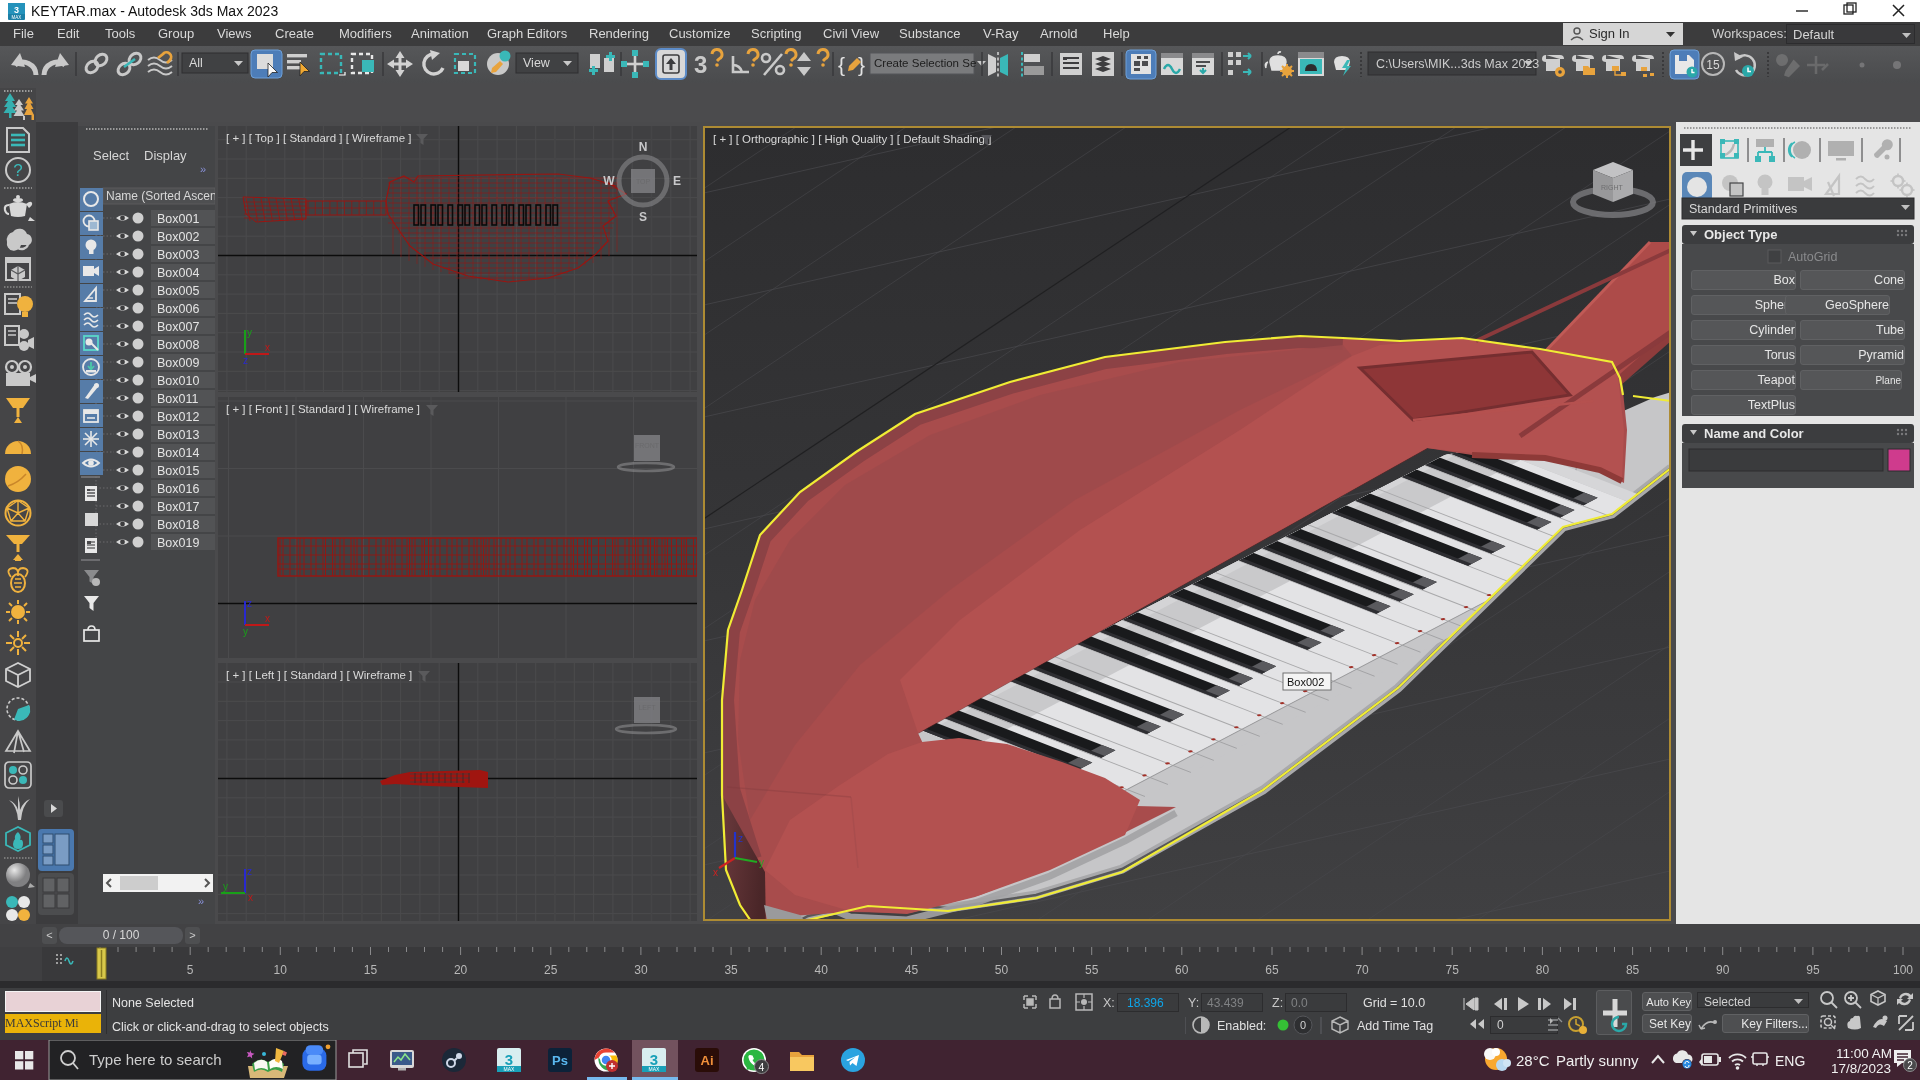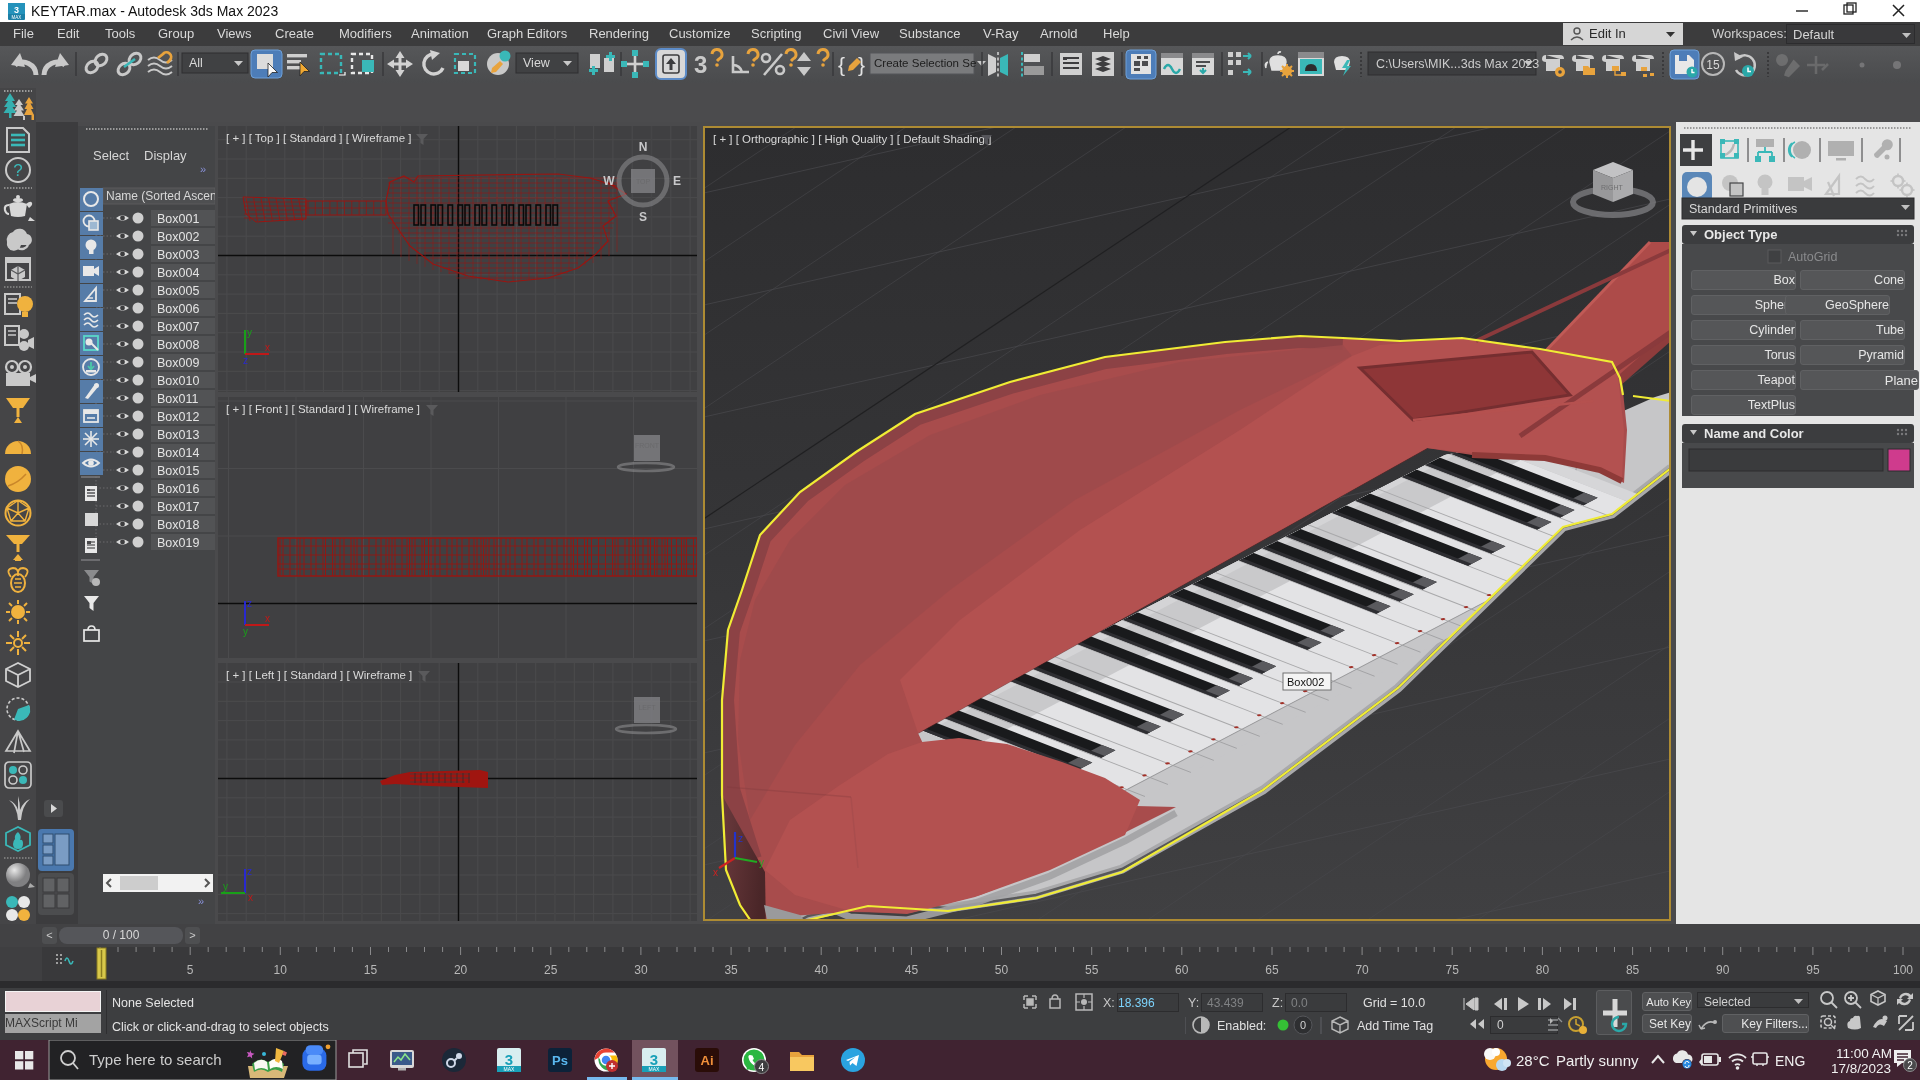--- a/index.html
+++ b/index.html
@@ -64,21 +64,21 @@
  <span class="menuitem" style="left:823px">Civil View</span>
  <span class="menuitem" style="left:899px">Substance</span>
  <span class="menuitem" style="left:983px">V-Ray</span>
  <span class="menuitem" style="left:1040px">Arnold</span>
  <span class="menuitem" style="left:1103px">Help</span>
  <div class="abs" style="left:1563px;top:1px;width:120px;height:22px;background:#d6d6d6;color:#2a2a2a">
   <svg class="abs" style="left:6px;top:3px" width="16" height="16">
           <circle cx="8" cy="5" r="3" fill="none" stroke="#555" stroke-width="1.4"></circle>
           <path d="M2 14 Q8 8 14 14" fill="none" stroke="#555" stroke-width="1.4"></path>
         </svg>
-  <span class="abs" style="left:26px;top:3px">Edit In</span>
+  <span class="abs" style="left:26px;top:3px">Sign In</span>
   <svg class="abs" style="left:102px;top:8px" width="12" height="8">
           <path d="M1 1 L5.5 6 L10 1 Z" fill="#333"></path>
         </svg>
  </div>
  <span class="menuitem" style="left:1712px;color:#cfcfcf">Workspaces:</span>
  <div class="abs" style="left:1786px;top:2px;width:129px;height:20px;background:#39393b;border:1px solid #2c2c2e">
   <span class="abs" style="left:6px;top:2px;color:#d5d5d5">Default</span>
   <svg class="abs" style="left:114px;top:7px" width="12" height="8">
           <path d="M1 1 L5.5 6 L10 1 Z" fill="#c0c0c0"></path>
         </svg>
@@ -1581,21 +1581,21 @@
  </svg>
  <div class="abs btn" style="left:15px;top:148px;width:105px;height:20px;font-size:12.5px;line-height:19px">Box</div>
  <div class="abs btn" style="left:124px;top:148px;width:105px;height:20px;font-size:12.5px;line-height:19px">Cone</div>
  <div class="abs btn" style="left:15px;top:173px;width:105px;height:20px;font-size:12.5px;line-height:19px">Sphere</div>
  <div class="abs btn" style="left:109px;top:173px;width:105px;height:20px;font-size:12.5px;line-height:19px">GeoSphere</div>
  <div class="abs btn" style="left:15px;top:198px;width:105px;height:20px;font-size:12.5px;line-height:19px">Cylinder</div>
  <div class="abs btn" style="left:124px;top:198px;width:105px;height:20px;font-size:12.5px;line-height:19px">Tube</div>
  <div class="abs btn" style="left:15px;top:223px;width:105px;height:20px;font-size:12.5px;line-height:19px">Torus</div>
  <div class="abs btn" style="left:124px;top:223px;width:105px;height:20px;font-size:12.5px;line-height:19px">Pyramid</div>
  <div class="abs btn" style="left:15px;top:248px;width:105px;height:20px;font-size:12.5px;line-height:19px">Teapot</div>
- <div class="abs btn" style="left:124px;top:248px;width:119px;height:20px;font-size:13px;line-height:19px">Plane</div>
+ <div class="abs btn" style="left:124px;top:248px;width:102px;height:20px;font-size:10px;line-height:19px">Plane</div>
  <div class="abs btn" style="left:15px;top:273px;width:105px;height:20px;font-size:12.5px;line-height:19px">TextPlus</div>
  <svg width="244" height="120" style="position:absolute;left:0;top:302px">
   <rect x="6" y="0" width="232" height="19" rx="3" fill="#3c3d3f"></rect>
   <path d="M14 6 l7 0 l-3.5 5 Z" fill="#c8c8c8"></path>
   <text x="28" y="14" font-size="13" font-weight="bold" fill="#e8e8e8" font-family="Liberation Sans">Name and Color</text>
   <g fill="#7a7a7c">
           <circle cx="222" cy="6" r="1.2"></circle>
           <circle cx="226" cy="6" r="1.2"></circle>
           <circle cx="230" cy="6" r="1.2"></circle>
           <circle cx="222" cy="10" r="1.2"></circle>
@@ -1744,41 +1744,41 @@
           <text x="1812.9" y="27" font-size="12" fill="#b8b8b8" text-anchor="middle" font-family="Liberation Sans">95</text>
           <text x="1903.0" y="27" font-size="12" fill="#b8b8b8" text-anchor="middle" font-family="Liberation Sans">100</text>
         </g>
   <rect x="97" y="1" width="9" height="31" fill="#d8c84a" stroke="#8a7d20"></rect>
   <line x1="101.5" y1="3" x2="101.5" y2="30" stroke="#8a7d20" stroke-width="1.5"></line>
  </svg>
 </div>
 <div class="abs" id="trackthin"></div>
 <div class="abs" id="statusbar">
  <div class="abs" style="left:5px;top:3px;width:96px;height:21px;background:#e8d2d6;border:1px solid #f4f4f4"></div>
- <div class="abs" style="left:5px;top:26px;width:96px;height:19px;background:#a3a3a3;color:#3a3a3a;font-family:Liberation Sans, sans-serif;font-size:12px;line-height:18px;white-space:nowrap;overflow:hidden">MAXScript Mi</div>
+ <div class="abs" style="left:5px;top:26px;width:96px;height:19px;background:#eab308;color:#3a3a3a;font-family:Liberation Serif, serif;font-size:12px;line-height:18px;white-space:nowrap;overflow:hidden">MAXScript Mi</div>
  <div class="abs" style="left:106px;top:2px;width:1px;height:44px;background:#2e2e30"></div>
  <span class="abs" style="left:112px;top:8px;font-size:12.5px;color:#e4e4e4">None Selected</span>
  <span class="abs" style="left:112px;top:32px;font-size:12.5px;color:#e4e4e4">Click or click-and-drag to select objects</span>
  <svg width="560" height="52" style="position:absolute;left:1020px;top:0">
   <g stroke="#b8b8b8" stroke-width="1.5" fill="none">
           <path d="M4 8 h4 M4 8 v4 M16 8 h-4 M16 8 v4 M4 20 h4 M4 20 v-4 M16 20 h-4 M16 20 v-4"></path>
           <rect x="7" y="11" width="6" height="6" fill="#b8b8b8"></rect>
         </g>
   <g transform="translate(30,6)">
           <rect x="0" y="5" width="10" height="9" fill="none" stroke="#b8b8b8" stroke-width="1.5"></rect>
           <path d="M2 5 q0 -4 3 -4 q3 0 3 4" fill="none" stroke="#b8b8b8" stroke-width="1.5"></path>
         </g>
   <g transform="translate(56,6)">
           <rect x="0" y="0" width="16" height="16" fill="none" stroke="#b8b8b8" stroke-width="1.5"></rect>
           <circle cx="8" cy="8" r="3" fill="#b8b8b8"></circle>
           <path d="M8 0 v4 M8 12 v4 M0 8 h4 M12 8 h4" stroke="#b8b8b8" stroke-width="1.2"></path>
         </g>
  </svg>
  <span class="abs" style="left:1103px;top:8px;font-size:12.5px;color:#c8c8c8">X:</span>
- <div class="abs" style="left:1117px;top:5px;width:62px;height:19px;background:#3a3b3d;border:1px solid #2c2c2e;color:#7dd3fc;font-size:12px;line-height:18px;padding-left:0">18.396</div>
+ <div class="abs" style="left:1117px;top:5px;width:62px;height:19px;background:#3a3b3d;border:1px solid #2c2c2e;color:#0ea5e9;font-size:12px;line-height:18px;padding-left:9px">18.396</div>
  <span class="abs" style="left:1188px;top:8px;font-size:12.5px;color:#c8c8c8">Y:</span>
  <div class="abs" style="left:1201px;top:5px;width:62px;height:19px;background:#3a3b3d;border:1px solid #2c2c2e;color:#808284;font-size:12px;line-height:18px;padding-left:5px">43.439</div>
  <span class="abs" style="left:1272px;top:8px;font-size:12.5px;color:#c8c8c8">Z:</span>
  <div class="abs" style="left:1285px;top:5px;width:62px;height:19px;background:#3a3b3d;border:1px solid #2c2c2e;color:#808284;font-size:12px;line-height:18px;padding-left:5px">0.0</div>
  <span class="abs" style="left:1363px;top:8px;font-size:12.5px;color:#e0e0e0">Grid = 10.0</span>
  <svg width="300" height="26" style="position:absolute;left:1185px;top:26px">
   <line x1="0" y1="3" x2="0" y2="20" stroke="#55565a" stroke-width="1.5"></line>
   <circle cx="16" cy="11" r="8" fill="none" stroke="#b8b8b8" stroke-width="1.6"></circle>
         <path d="M16 3 a8 8 0 0 1 0 16 Z" fill="#b8b8b8"></path>
   <text x="32" y="16" font-size="12.5" fill="#e0e0e0" font-family="Liberation Sans">Enabled:</text>

